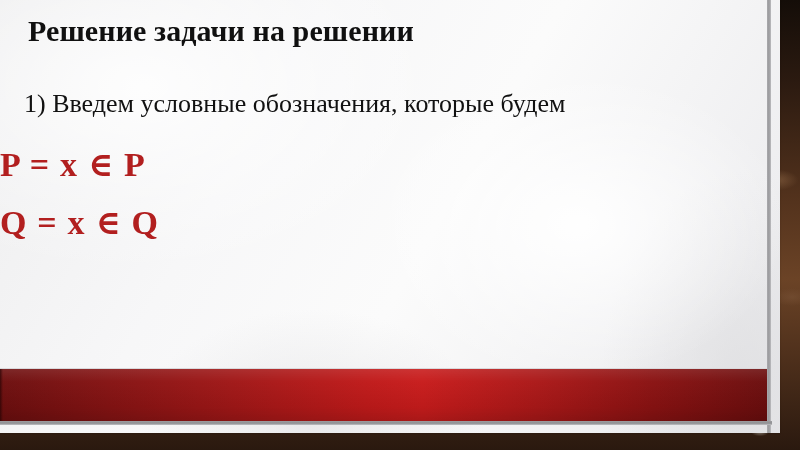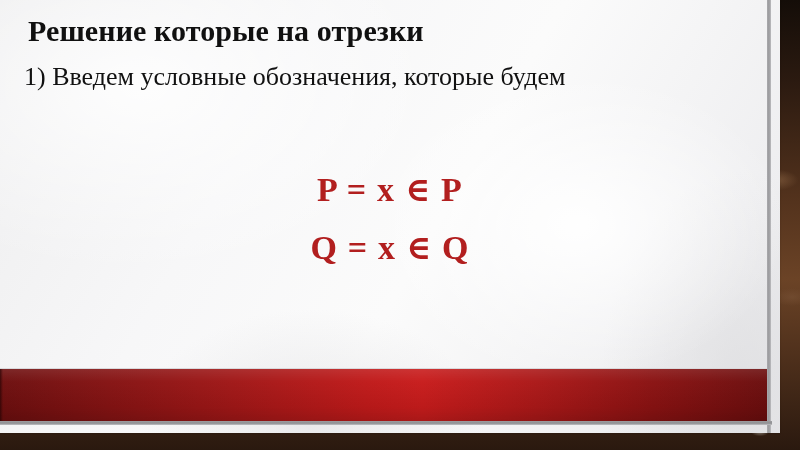--- a/index.html
+++ b/index.html
@@ -92,33 +92,33 @@
     top: 60px;
     width: 706px;
     font-size: 26px;
     color: #111111;
     line-height: 1.33;
   }
 
   .body-line {
     display: block;
     white-space: nowrap;
+    margin-top: 27px;
   }
 
   .body-line.indent {
     padding-left: 30px;
   }
 
   
   .formulas {
     position: absolute;
     left: 0;
-    top: 161px;
+    top: 136px;
     width: 780px;
-    text-align: center;
   }
 
   .formula {
     display: block;
     font-size: 34px;
     font-weight: bold;
     color: #b21f1f;
     line-height: 1.72;
     letter-spacing: 1.2px;
     white-space: pre;
@@ -162,21 +162,21 @@
     background: linear-gradient(90deg, rgba(40,4,4,.75), rgba(40,4,4,0));
   }
 </style>
 </head>
 <body>
 
 <div class="backdrop"></div>
 
 <div class="slide">
 
-  <div class="title">Решение которые на отрезки</div>
+  <div class="title">Решение задачи на решении</div>
 
   <div class="body-block">
     <span class="body-line">1) Введем условные обозначения, которые будем</span>
   </div>
 
   <div class="formulas">
     <span class="formula">P = x ∈ P</span>
     <span class="formula">Q = x ∈ Q</span>
   </div>
 

